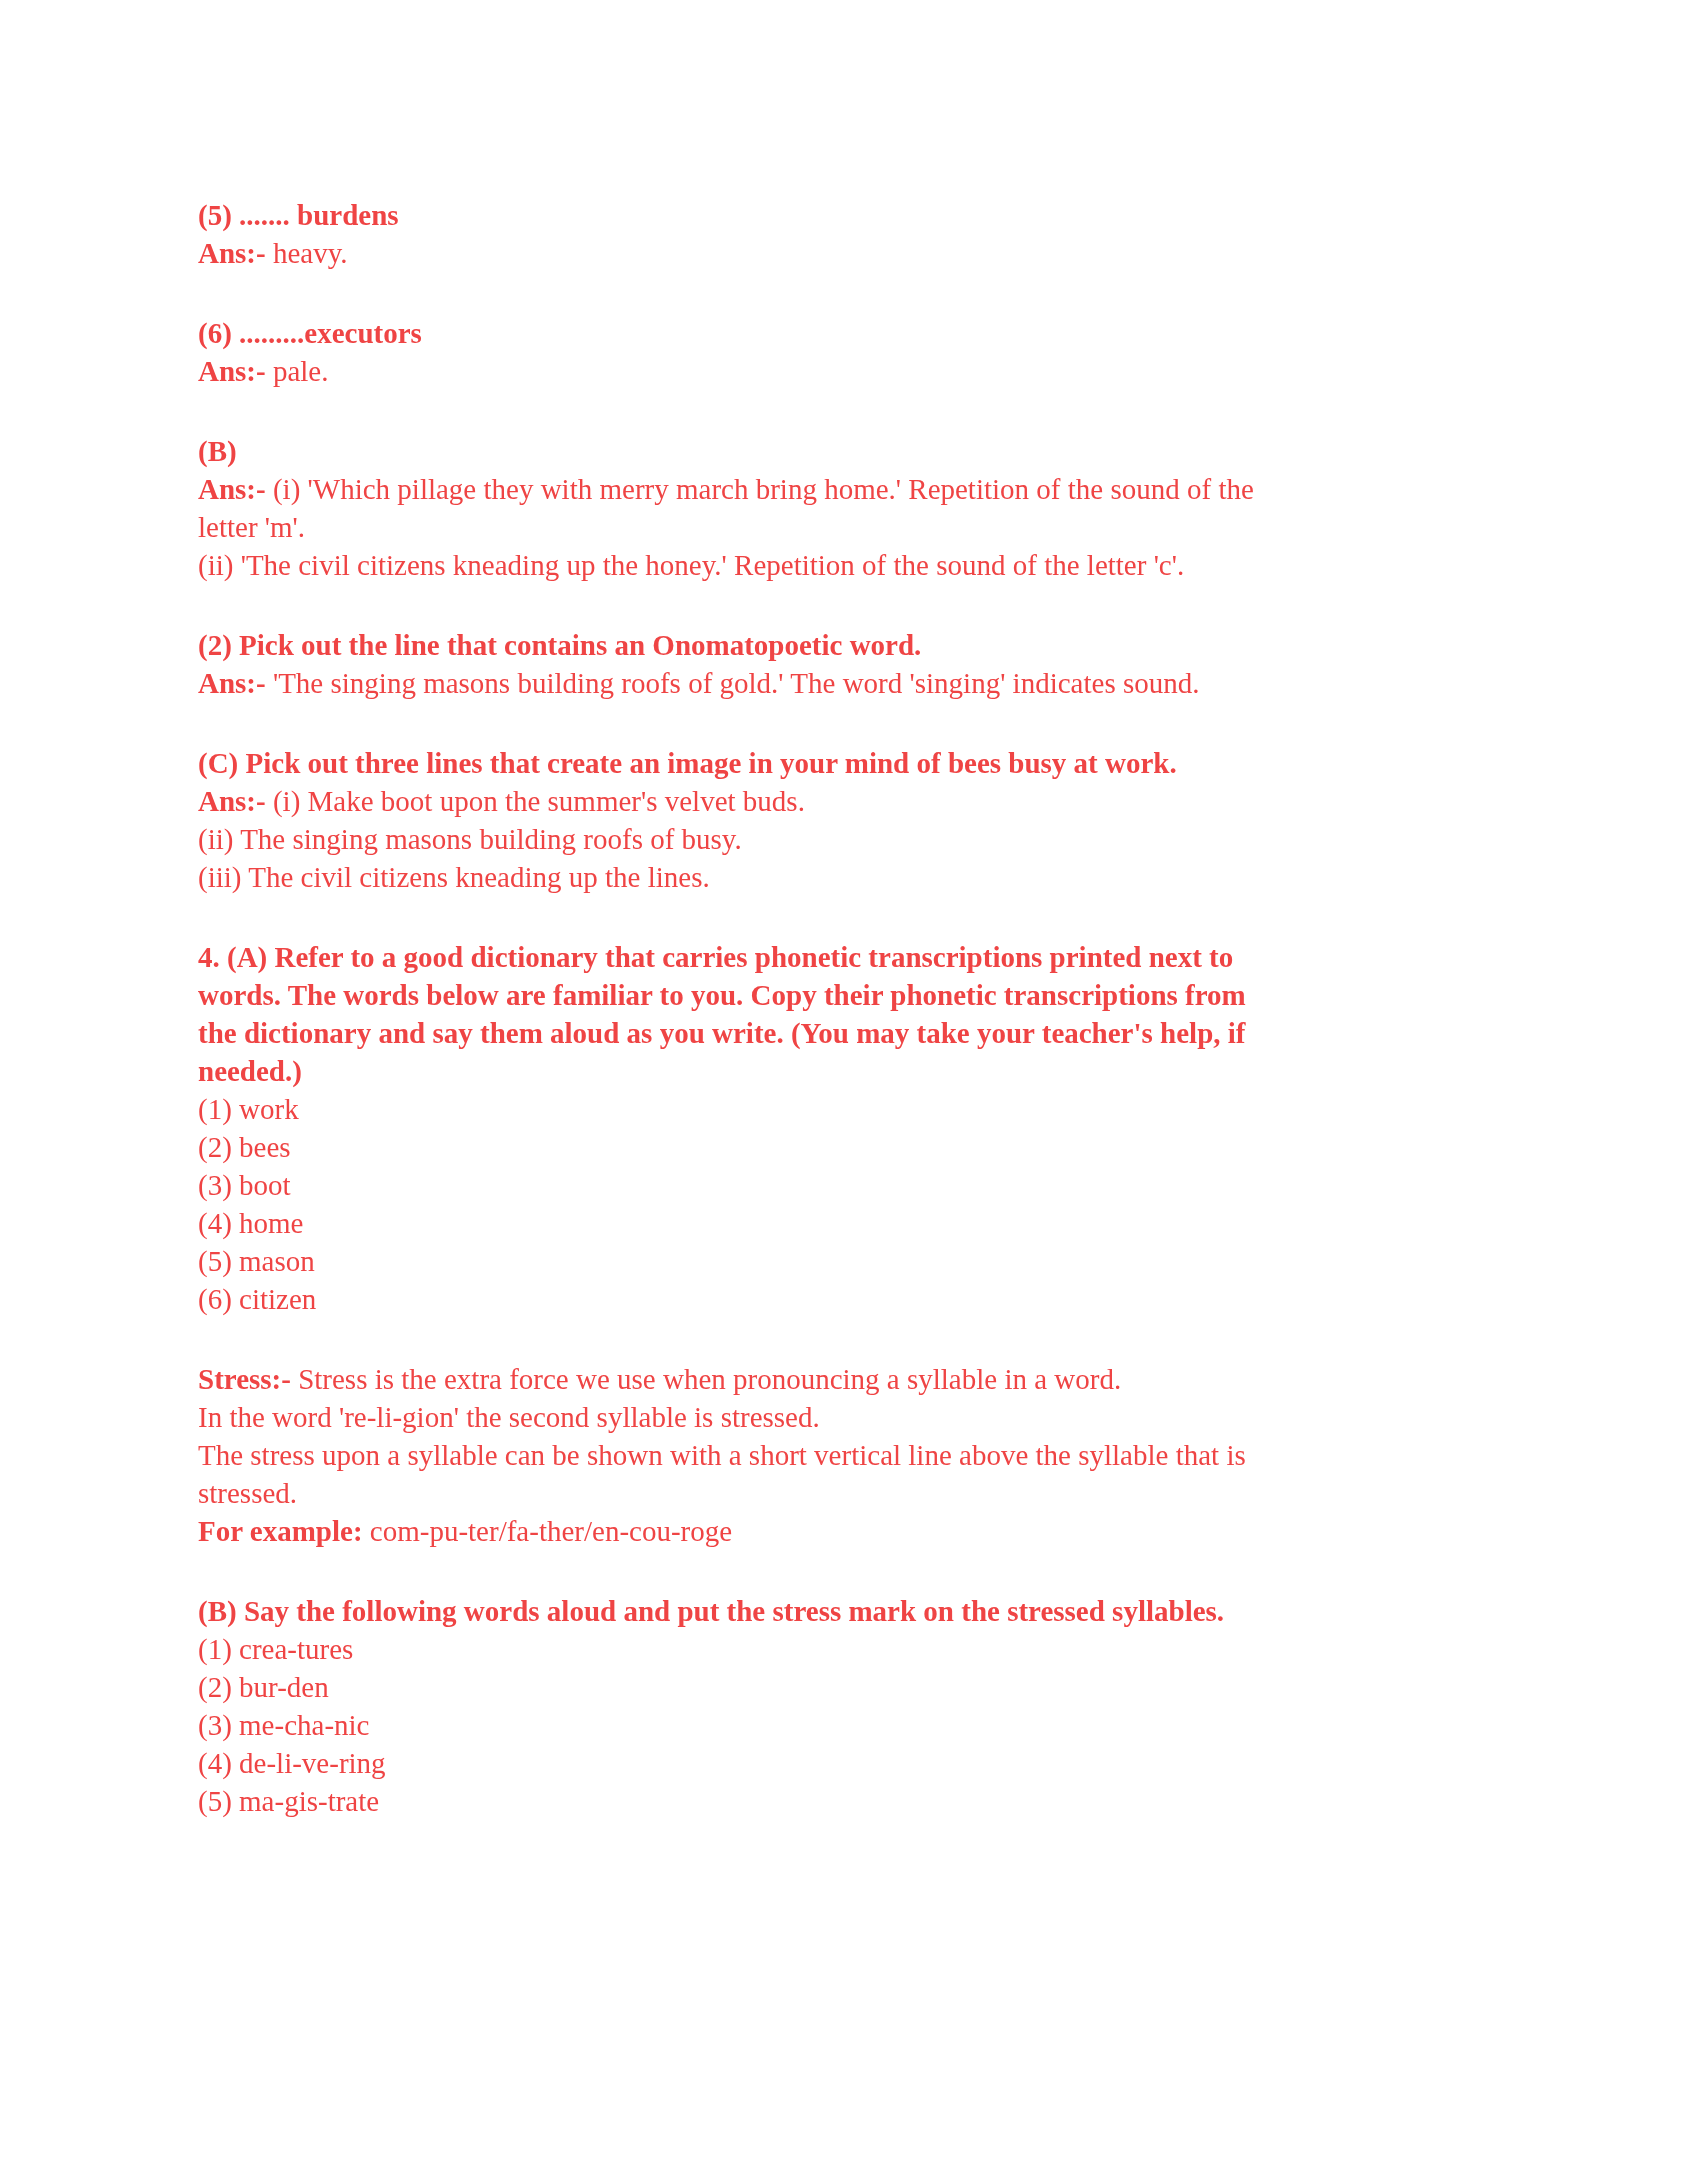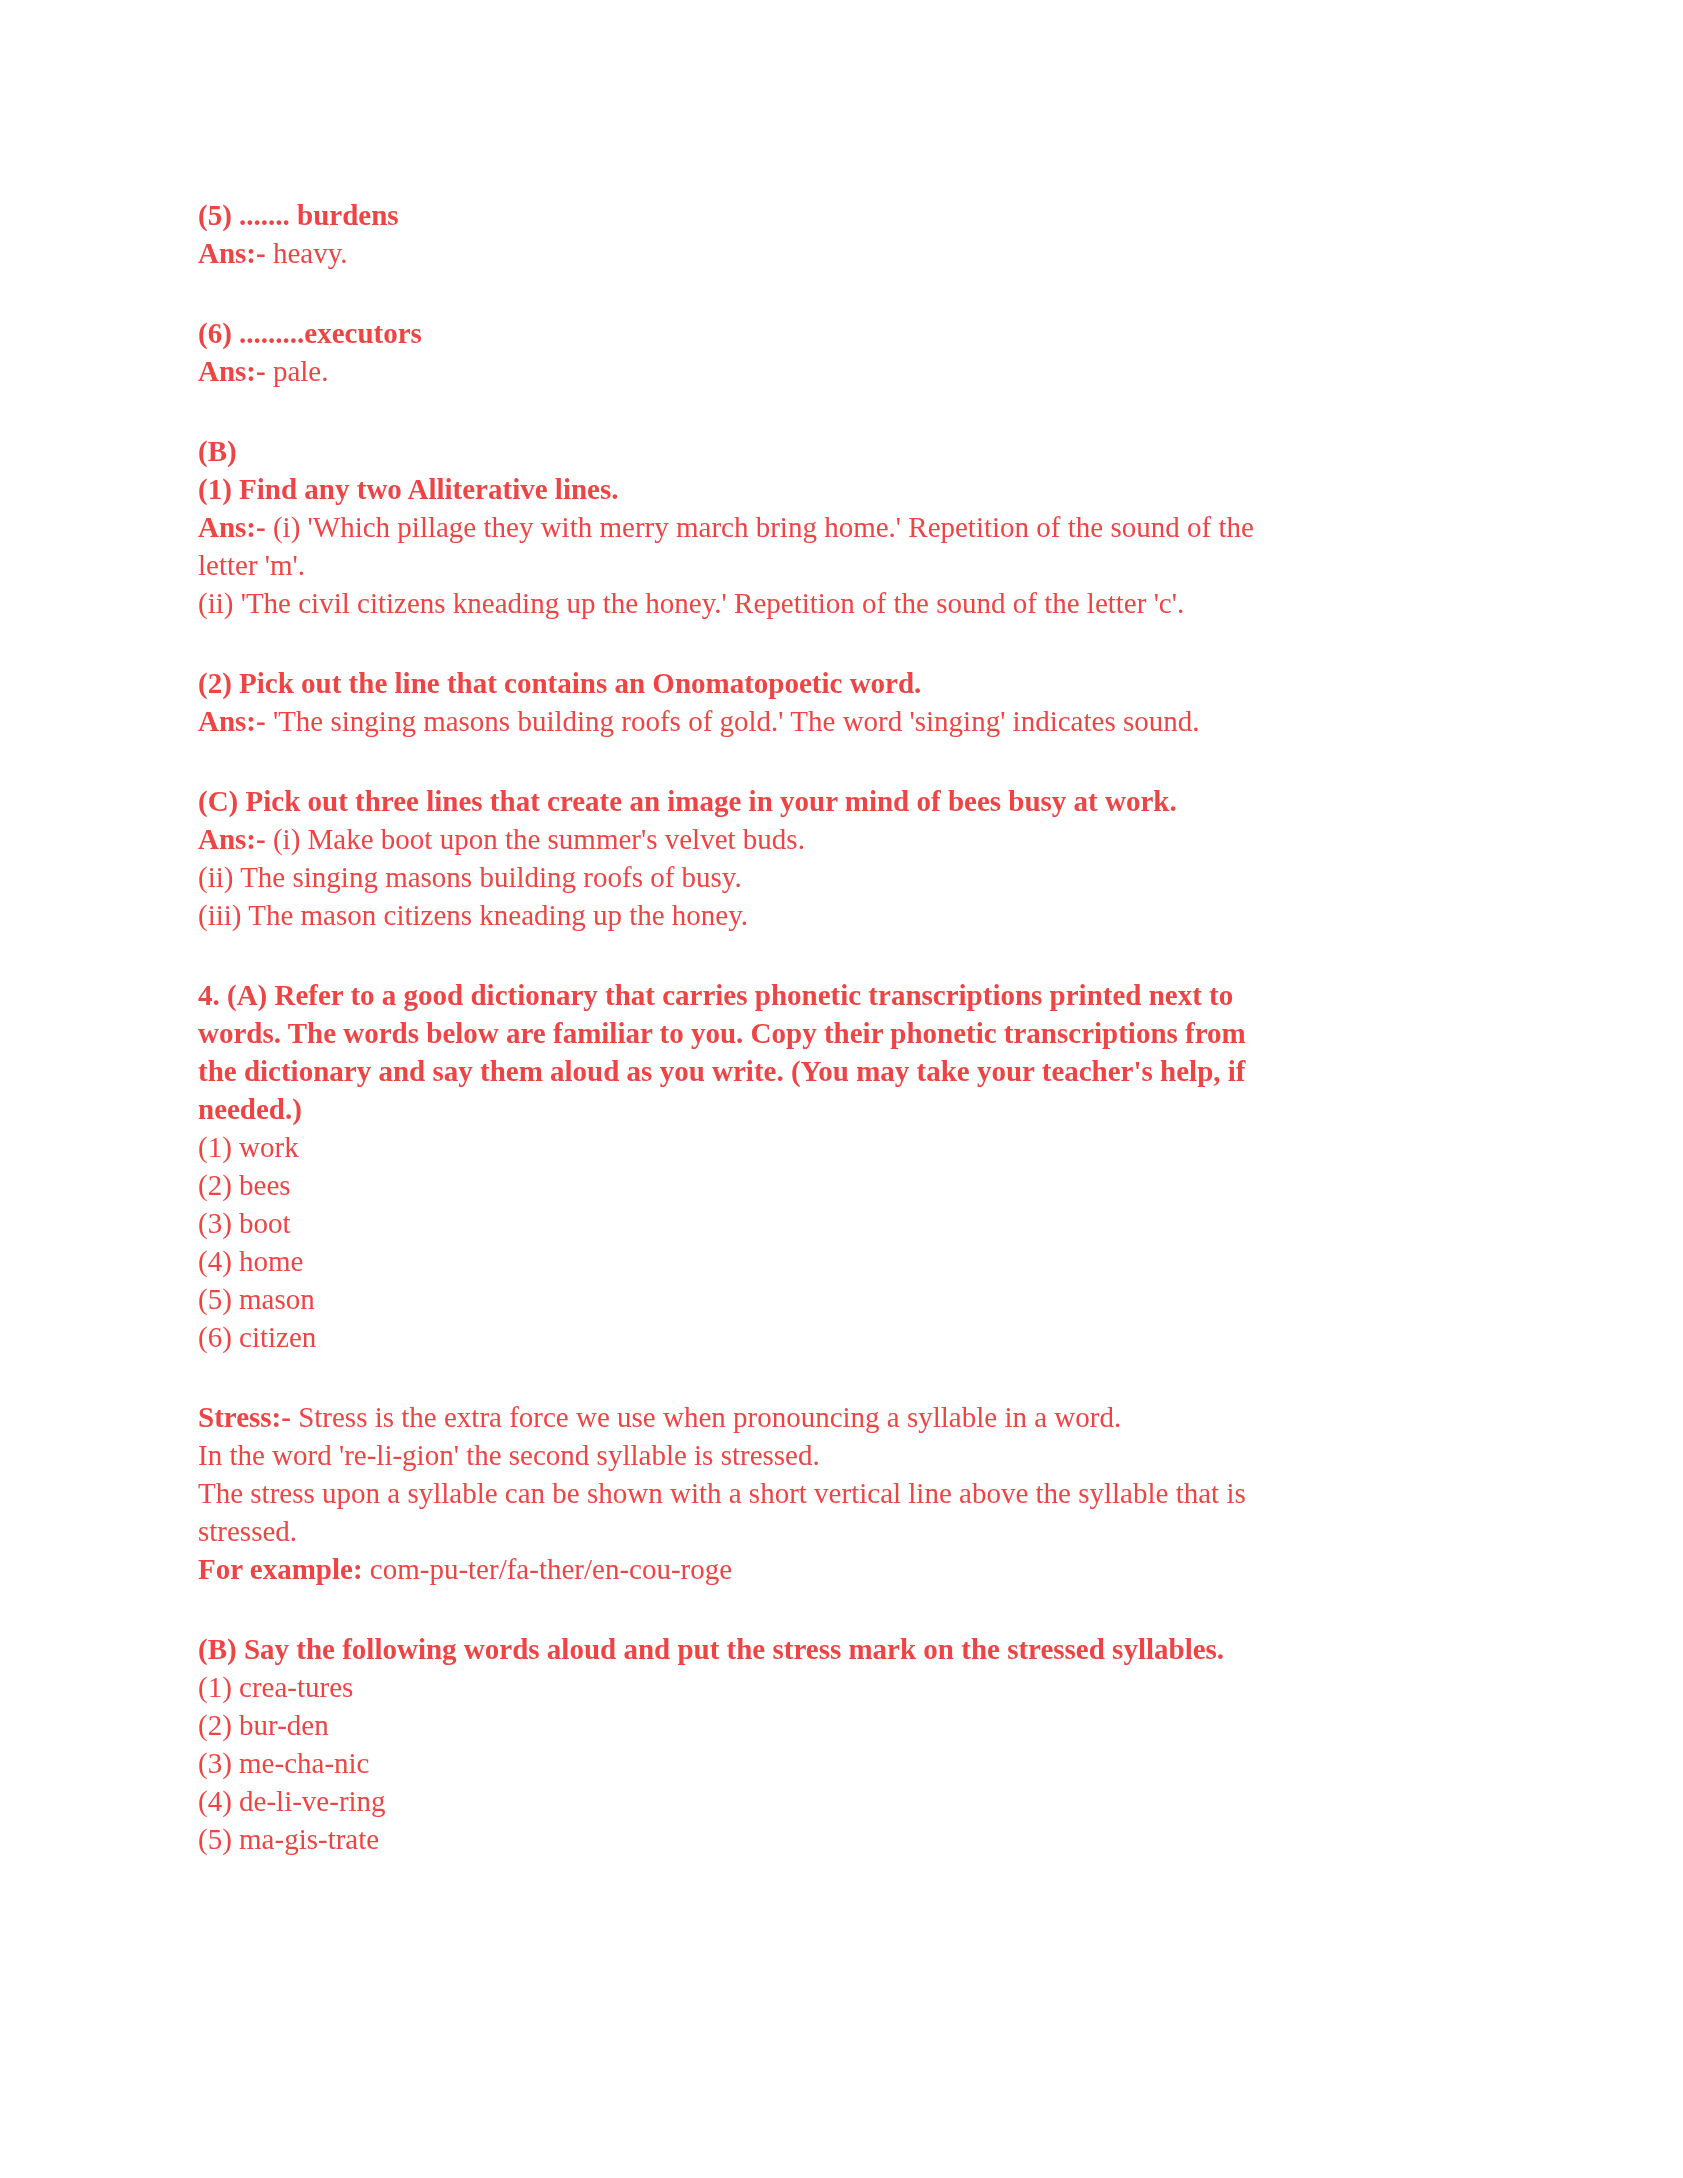--- a/index.html
+++ b/index.html
@@ -43,34 +43,33 @@
     <div class="block">
       <div class="line"><span class="run-bold">(5) ....... burdens</span></div>
       <div class="line"><span class="run-bold">Ans:-</span><span class="run-regular"> heavy.</span></div>
     </div>
     <div class="block">
       <div class="line"><span class="run-bold">(6) .........executors</span></div>
       <div class="line"><span class="run-bold">Ans:-</span><span class="run-regular"> pale.</span></div>
     </div>
     <div class="block">
       <div class="line"><span class="run-bold">(B)</span></div>
-      <div class="line"><span class="run-bold">(1) Find any two Alliterative lines.</span></div>
       <div class="line"><span class="run-bold">Ans:-</span><span class="run-regular"> (i) 'Which pillage they with merry march bring home.' Repetition of the sound of the</span></div>
       <div class="line"><span class="run-regular">letter 'm'.</span></div>
       <div class="line"><span class="run-regular">(ii) 'The civil citizens kneading up the honey.' Repetition of the sound of the letter 'c'.</span></div>
     </div>
     <div class="block">
       <div class="line"><span class="run-bold">(2) Pick out the line that contains an Onomatopoetic word.</span></div>
       <div class="line"><span class="run-bold">Ans:-</span><span class="run-regular"> 'The singing masons building roofs of gold.' The word 'singing' indicates sound.</span></div>
     </div>
     <div class="block">
       <div class="line"><span class="run-bold">(C) Pick out three lines that create an image in your mind of bees busy at work.</span></div>
       <div class="line"><span class="run-bold">Ans:-</span><span class="run-regular"> (i) Make boot upon the summer's velvet buds.</span></div>
       <div class="line"><span class="run-regular">(ii) The singing masons building roofs of busy.</span></div>
-      <div class="line"><span class="run-regular">(iii) The mason citizens kneading up the honey.</span></div>
+      <div class="line"><span class="run-regular">(iii) The civil citizens kneading up the lines.</span></div>
     </div>
     <div class="block">
       <div class="line"><span class="run-bold">4. (A) Refer to a good dictionary that carries phonetic transcriptions printed next to</span></div>
       <div class="line"><span class="run-bold">words. The words below are familiar to you. Copy their phonetic transcriptions from</span></div>
       <div class="line"><span class="run-bold">the dictionary and say them aloud as you write. (You may take your teacher's help, if</span></div>
       <div class="line"><span class="run-bold">needed.)</span></div>
       <div class="line"><span class="run-regular">(1) work</span></div>
       <div class="line"><span class="run-regular">(2) bees</span></div>
       <div class="line"><span class="run-regular">(3) boot</span></div>
       <div class="line"><span class="run-regular">(4) home</span></div>

